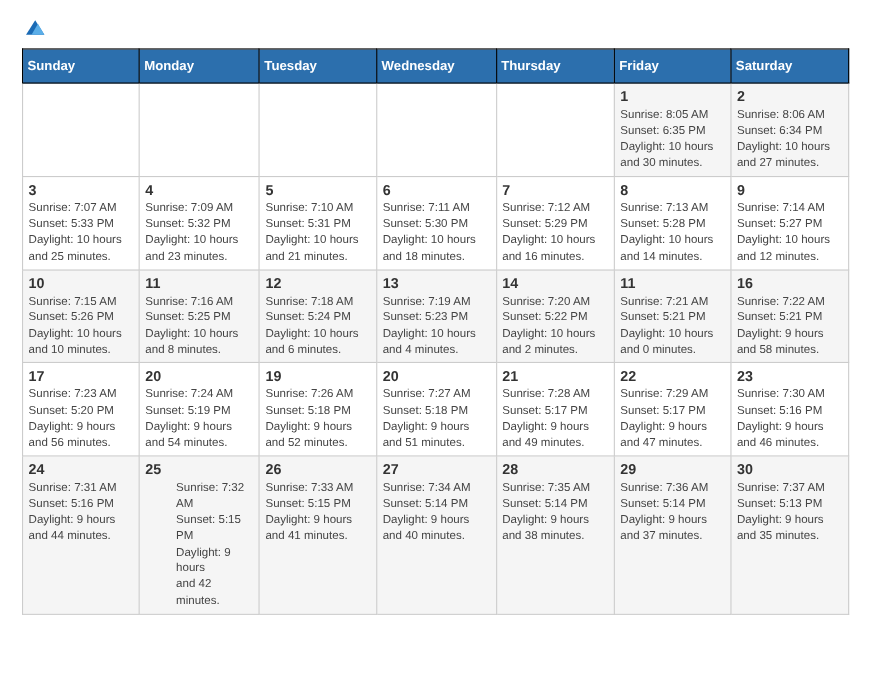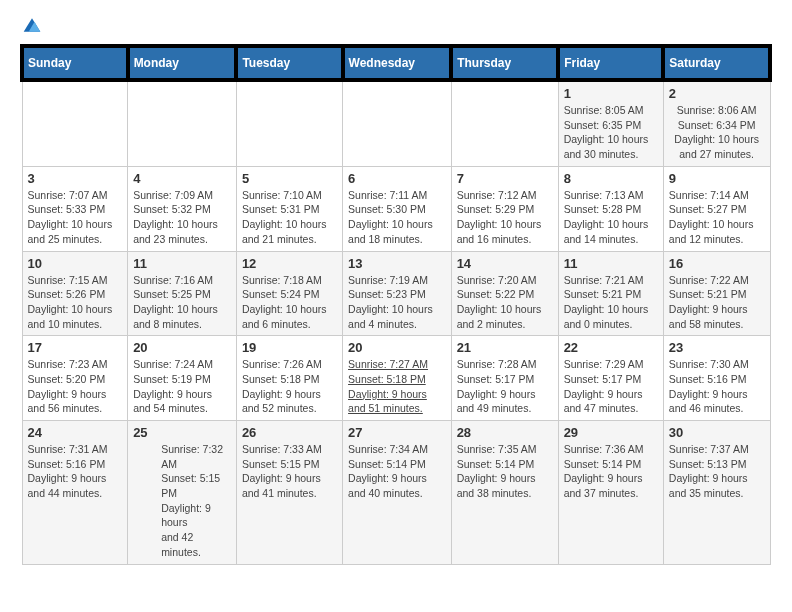--- a/index.html
+++ b/index.html
@@ -60,21 +60,21 @@
       border-collapse: collapse;
       font-size: 11px;
     }
     .calendar thead th {
       background-color: #2c6fad;
       color: #fff;
       padding: 8px 4px;
       text-align: left;
       font-size: 12px;
       font-weight: bold;
-      border: 4px solid #000000;
+      border: 1px solid #000000;
       margin-top: 40px;
     }
     .calendar tbody td {
       border: 1px solid #ccc;
       vertical-align: top;
       padding: 4px 5px;
       width: 113px;
       min-height: 80px;
       background: #fff;
     }
@@ -142,21 +142,21 @@
           <td class="empty-cell"></td>
           <td>
             <span class="day-number">1</span>
             <div class="day-detail" style="white-space: pre-line;">Sunrise: 8:05 AM
 Sunset: 6:35 PM
 Daylight: 10 hours
 and 30 minutes.</div>
           </td>
           <td>
             <span class="day-number">2</span>
-            <div class="day-detail" style="white-space: pre-line; text-align: center;">Sunrise: 8:06 AM
+            <div class="day-detail" style="white-space: pre-line;">Sunrise: 8:06 AM
 Sunset: 6:34 PM
 Daylight: 10 hours
 and 27 minutes.</div>
           </td>
         </tr>
         <tr>
           <td>
             <span class="day-number">3</span>
             <div class="day-detail" style="white-space: pre-line;">Sunrise: 7:07 AM
 Sunset: 5:33 PM
@@ -274,21 +274,21 @@
           </td>
           <td>
             <span class="day-number">19</span>
             <div class="day-detail" style="white-space: pre-line;">Sunrise: 7:26 AM
 Sunset: 5:18 PM
 Daylight: 9 hours
 and 52 minutes.</div>
           </td>
           <td>
             <span class="day-number">20</span>
-            <div class="day-detail" style="white-space: pre-line; text-decoration: underline;">Sunrise: 7:27 AM
+            <div class="day-detail" style="white-space: pre-line;">Sunrise: 7:27 AM
 Sunset: 5:18 PM
 Daylight: 9 hours
 and 51 minutes.</div>
           </td>
           <td>
             <span class="day-number">21</span>
             <div class="day-detail" style="white-space: pre-line;">Sunrise: 7:28 AM
 Sunset: 5:17 PM
 Daylight: 9 hours
 and 49 minutes.</div>

